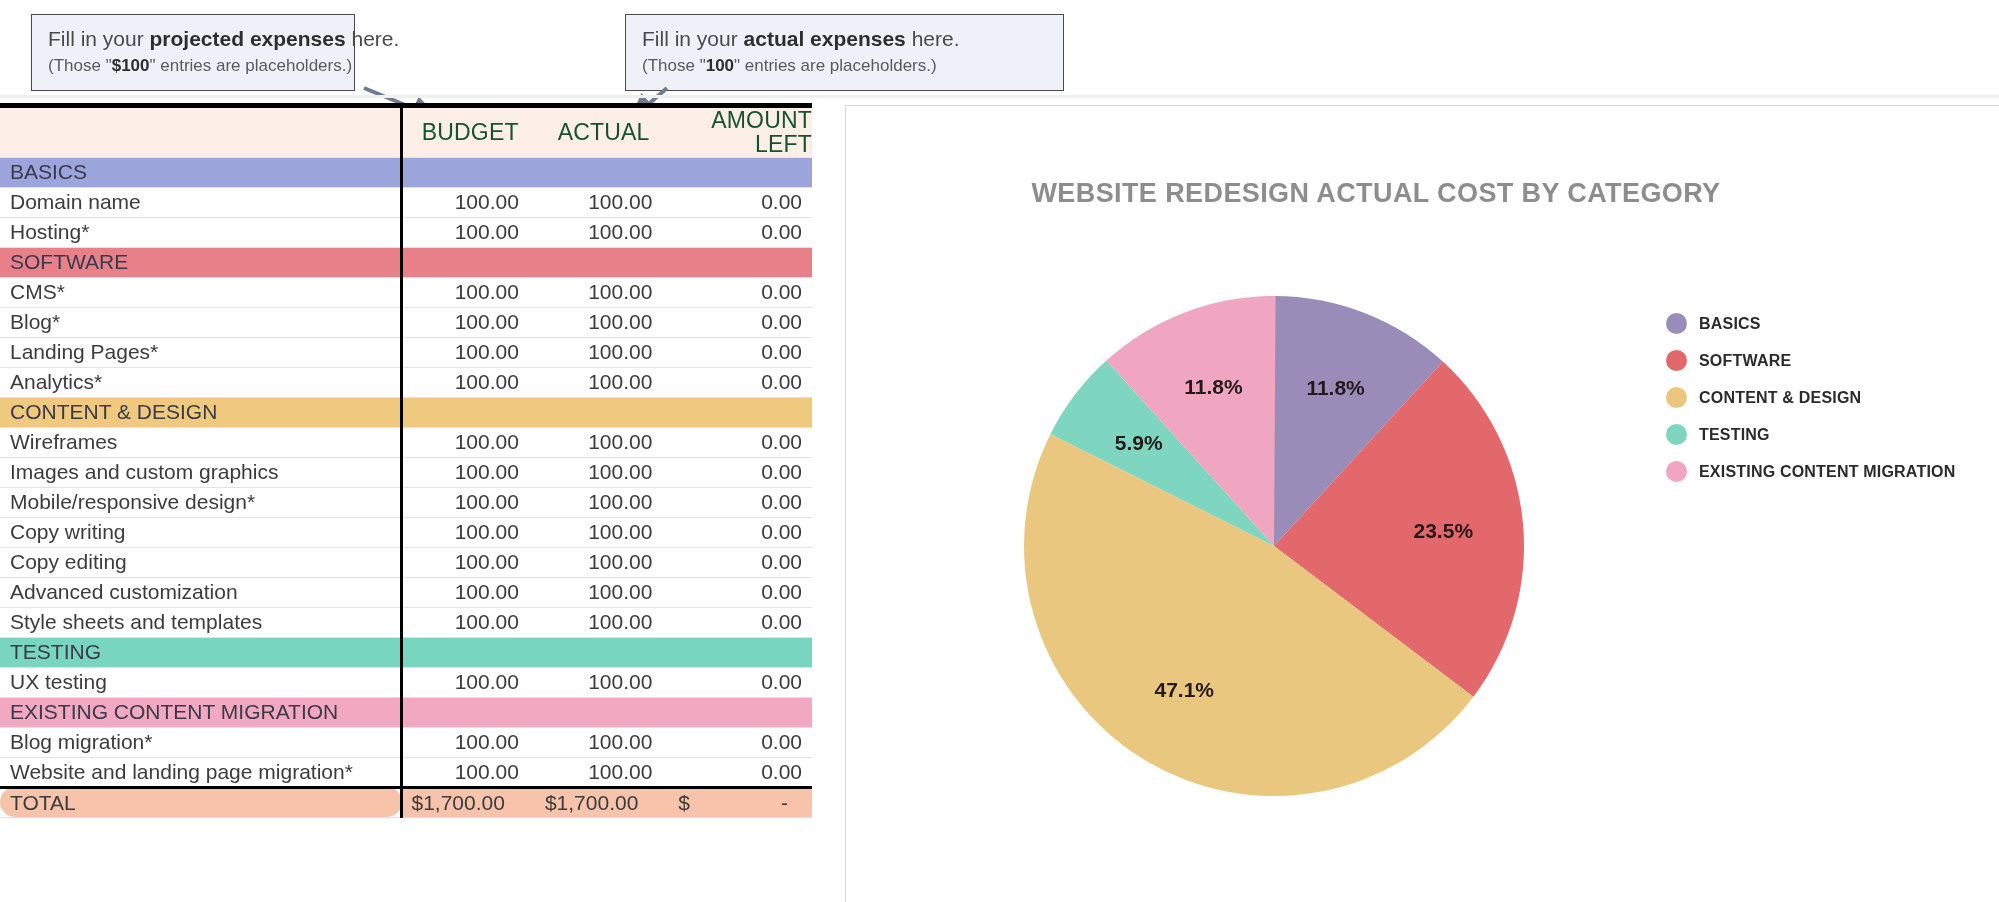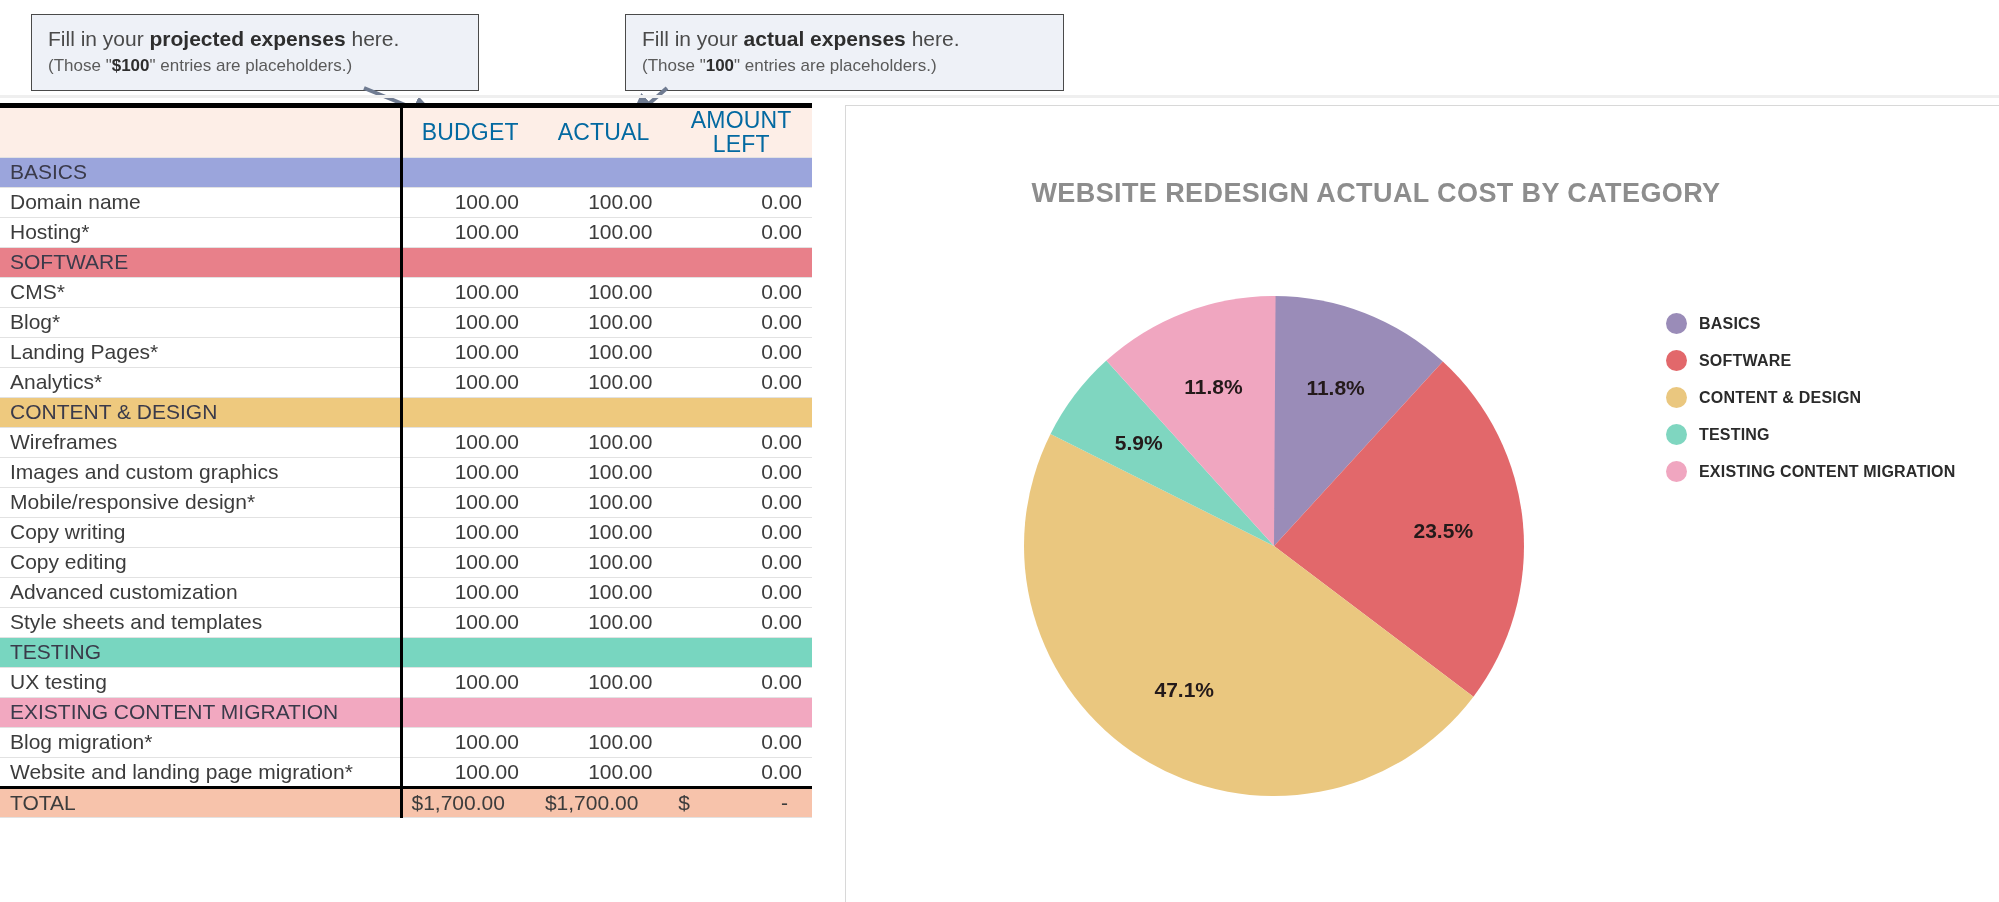--- a/index.html
+++ b/index.html
@@ -20,21 +20,21 @@
     background: #eef1f7;
     border: 1px solid #4a4a4a;
     padding: 10px 14px 12px 16px;
     line-height: 1.34;
     color: #4b4b4b;
   }
   .callout .line1 { font-size: 21px; color:#4a4a4a; white-space: nowrap; }
   .callout .line2 { font-size: 17px; color:#5a5a5a; white-space: nowrap; margin-top: 2px; }
   .callout b { font-weight: 700; color:#2e2e2e; }
 
-  #callout-projected { left: 31px; top: 14px; width: 448px; }
+  #callout-projected { left: 31px; top: 14px; width: 324px; }
   #callout-actual    { left: 625px; top: 14px; width: 439px; }
 
   .arrow-svg { position: absolute; pointer-events: none; }
 
   
   #budget-table {
     position: absolute;
     left: 0px; top: 105px;
     width: 812px;
     border-collapse: collapse;
@@ -52,44 +52,44 @@
   .c-actual { width: 133px; text-align: right; padding-right: 18px !important; margin-left: 32px; }
   .c-left   { width: 142px; text-align: right; padding-right: 10px !important; }
 
   
   .c-label { border-right: 3px solid #000; }
 
   thead .hdr td {
     background: #fdeee7;
     height: 62px;
     font-size: 23px;
-    color: #0369a1;
+    color: #14532d;
     letter-spacing: .2px;
     border-bottom: none;
   }
   thead .hdr td.c-label { background:#fdeee7; }
   thead .hdr td.c-budget, thead .hdr td.c-actual { text-align: center; padding-right:0 !important; }
-  thead .hdr td.c-left { text-align: center; padding-right:0 !important; line-height:1.06; }
+  thead .hdr td.c-left { padding-right:0 !important; line-height:1.06; }
   #budget-table thead { border-top: 3px solid #000; }
   .topline { position:absolute; left:0; top:103px; width:812px; height:3px; background:#000; }
 
   tr.section td { height: 30px; font-size: 21px; color: #3a3a4a; border-bottom: none; }
   tr.section td.c-label { padding-left: 10px !important; }
 
   tr.item td { background: #ffffff; color:#3c3c3c; }
 
   tr.total td {
     background: #f7c3ab;
     height: 32px;
     font-size: 21px;
     color: #3c3c3c;
     border-top: 3px solid #000;
     border-bottom: 3px solid #000;
   }
-  tr.total td.c-label { padding-left: 10px !important; }
+  tr.total td.c-label { padding-left: 10px !important; border-radius: 15px; }
   .total-cell { display:flex; justify-content: space-between; padding: 0 14px 0 8px; }
   .total-cell .sym { font-weight: 400; }
 
   
   #chart-panel {
     position: absolute;
     left: 845px; top: 105px;
     width: 1154px; height: 797px;
     background: #ffffff;
     border-left: 1px solid #d8d8d8;

